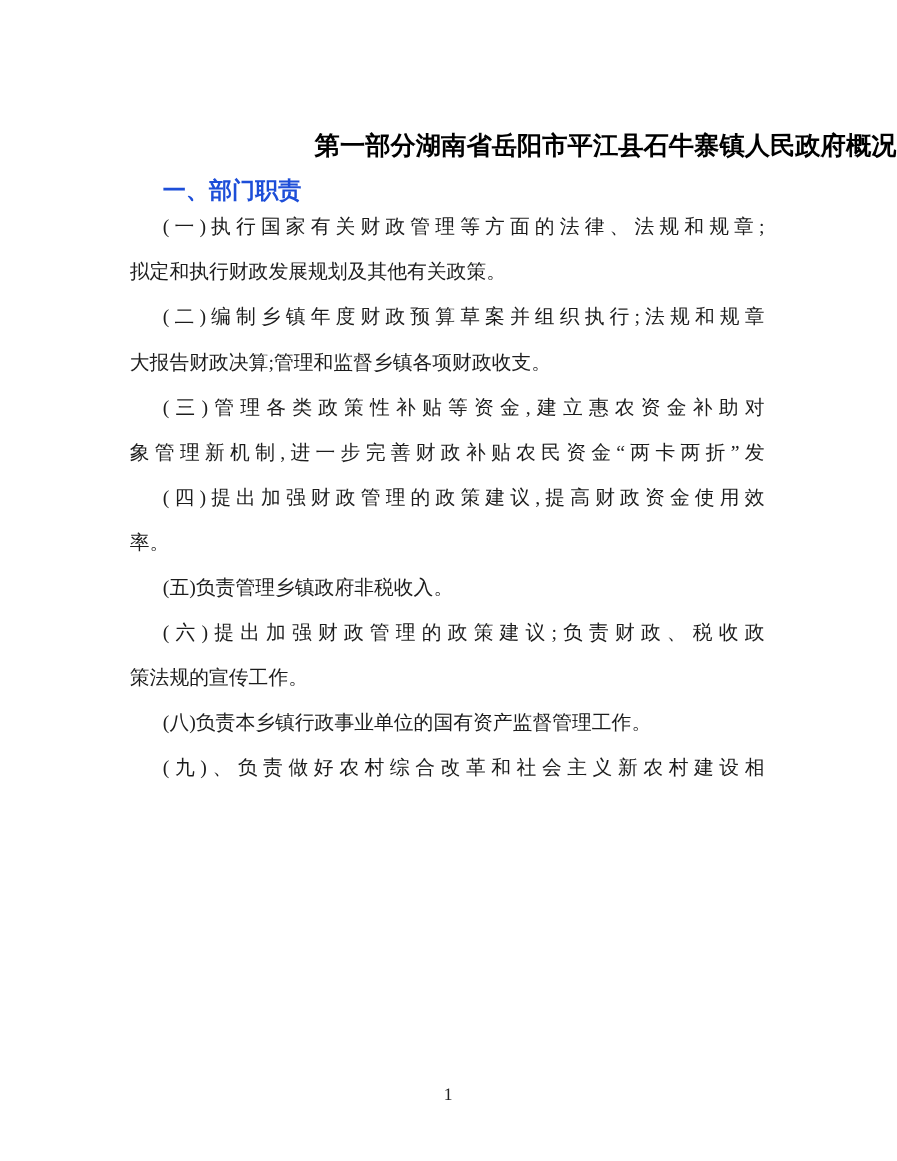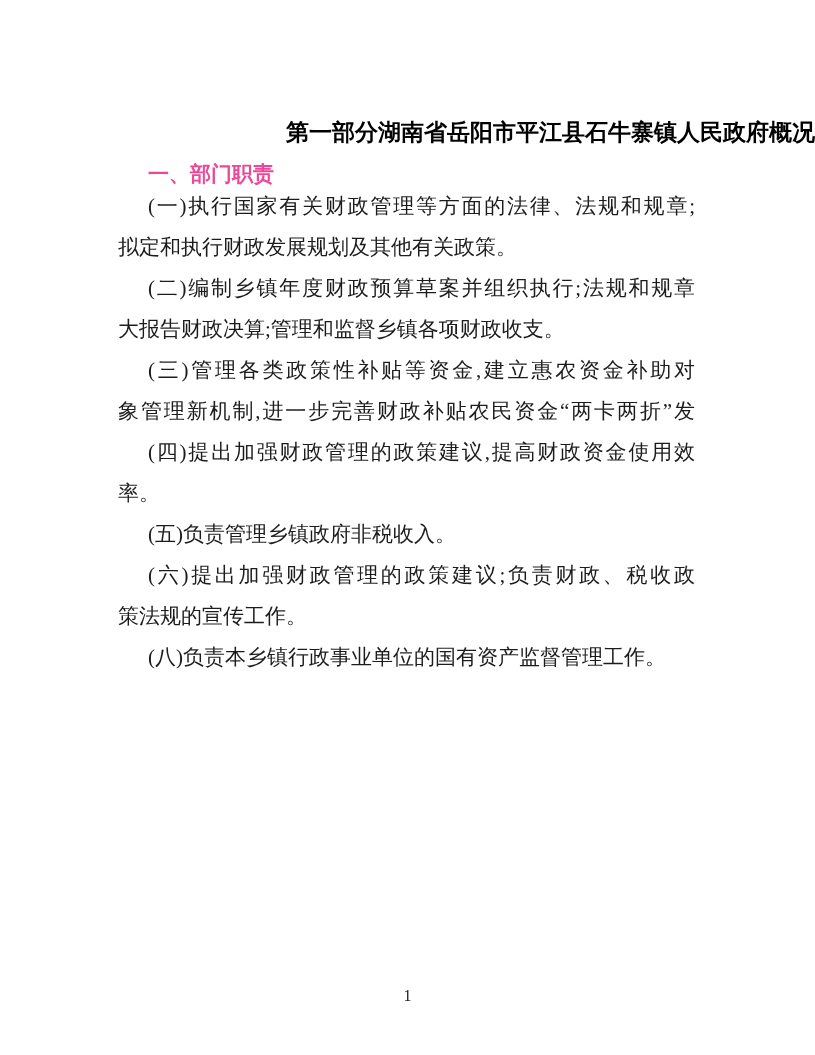--- a/index.html
+++ b/index.html
@@ -25,30 +25,30 @@
     text-align: right;
     color: #000000;
     white-space: nowrap;
   }
   .heading {
     margin: 14px 0 0 148px;
     font-family: "Liberation Sans", "DejaVu Sans", sans-serif;
     font-weight: 700;
     font-size: 21px;
     line-height: 24px;
-    color: #ec4899;
+    color: #1d4ed8;
   }
   .docbody {
     margin: 0 120px 0 118px; 
   }
   .para {
     margin: 0;
   }
   .line {
-    font-size: 21px;
+    font-size: 18px;
     line-height: 41px;
     color: #1c1c1c;
   }
   .line.indent {
     padding-left: 30px; 
   }
   .line.fill {
     text-align: justify;
     text-align-last: justify;
   }
@@ -97,19 +97,20 @@
         <div class="line indent">(五)负责管理乡镇政府非税收入。</div>
       </div>
       <div class="para">
         <div class="line indent fill">(六)提出加强财政管理的政策建议;负责财政、税收政</div>
         <div class="line">策法规的宣传工作。</div>
       </div>
       <div class="para">
         <div class="line indent">(八)负责本乡镇行政事业单位的国有资产监督管理工作。</div>
       </div>
       <div class="para">
+        <div class="line indent fill">(九)、负责做好农村综合改革和社会主义新农村建设相</div>
       </div>
     </div>
 
   <div class="footer">
     <span>1</span>
   </div>
 </div>
 
 </body></html>

